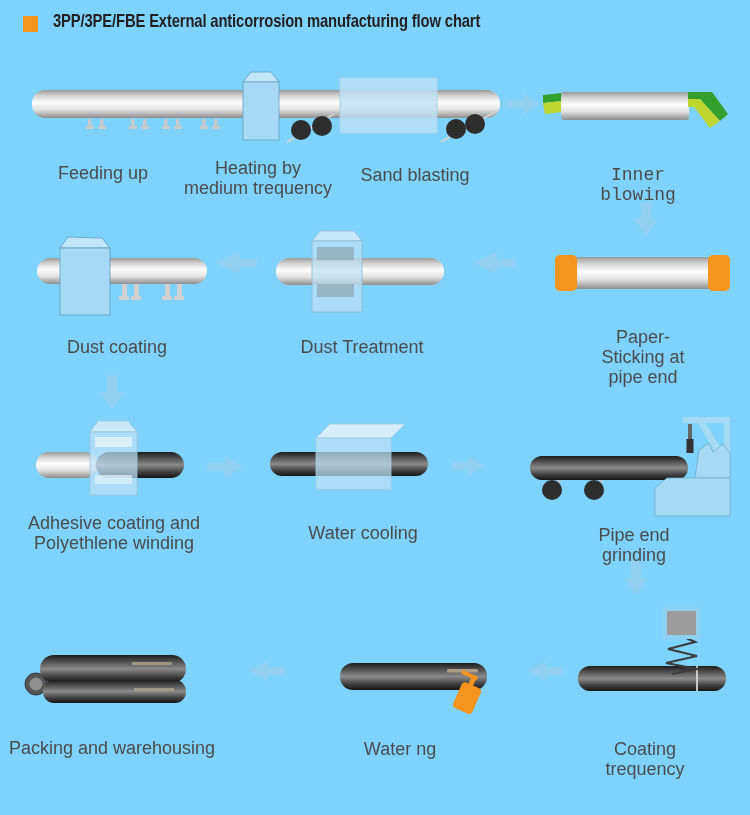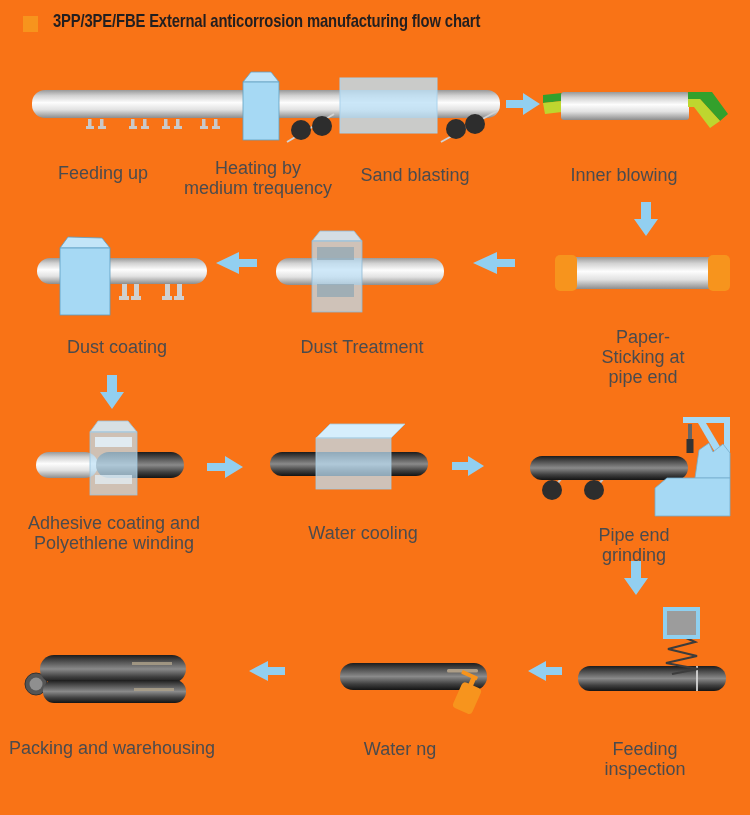--- a/index.html
+++ b/index.html
@@ -1,17 +1,17 @@
 <!DOCTYPE html>
 <html style="--accent: #F7941D; --arrow-blue: #92CFF0; --box-blue: #A6D9F4; --box-blue-light: #BEE1F6; --green-dark: #33A02C; --green-yellow: #BED62F; --label-text: #4B4B4D; --title-text: #231F20;"><head>
 <meta charset="utf-8">
 <style>
   html,body{margin:0;padding:0;background:#ffffff;}
   #canvas{
-    position:relative;width:750px;height:815px;background:#f97316;overflow:hidden;
+    position:relative;width:750px;height:815px;background:#7dd3fc;overflow:hidden;
     font-family:"Liberation Sans",sans-serif;
   }
   #header{position:absolute;left:0;top:0;width:750px;height:48px;}
   #title-bullet{position:absolute;left:23px;top:16px;width:15px;height:16px;background:var(--accent,#F7941D);}
   #page-title{
     position:absolute;left:53px;top:10px;margin:0;
     font-size:19px;font-weight:bold;color:var(--title-text,#231F20);
     letter-spacing:-0.2px;white-space:nowrap;
     transform:scaleX(.78);transform-origin:left center;
   }
@@ -199,26 +199,26 @@
       <rect x="43" y="680" width="143" height="23" rx="11" fill="url(#gDark)"></rect>
       <rect x="132" y="662" width="40" height="3" fill="#AFA28B" fill-opacity="0.8"></rect>
       <rect x="134" y="688" width="40" height="3" fill="#AFA28B" fill-opacity="0.8"></rect>
     </g>
   </svg>
 
   <div class="label" style="left:103px;top:163px;">Feeding up</div>
   <div class="label" style="left:258px;top:158px;">Heating by
 medium trequency</div>
   <div class="label" style="left:415px;top:165px;">Sand blasting</div>
-  <div class="label" style="left:624px;top:165px;">Inner blowing</div>
+  <div class="label" style="left:638px;top:165px;font-family:Liberation Mono, monospace;">Inner blowing</div>
   <div class="label" style="left:643px;top:327px;">Paper-Sticking at
 pipe end</div>
   <div class="label" style="left:362px;top:337px;">Dust Treatment</div>
   <div class="label" style="left:117px;top:337px;">Dust coating</div>
   <div class="label" style="left:114px;top:513px;">Adhesive coating and
 Polyethlene winding</div>
   <div class="label" style="left:363px;top:523px;">Water cooling</div>
   <div class="label" style="left:634px;top:525px;">Pipe end grinding</div>
-  <div class="label" style="left:645px;top:739px;">Feeding inspection</div>
+  <div class="label" style="left:645px;top:739px;">Coating trequency</div>
   <div class="label" style="left:400px;top:739px;">Water ng</div>
   <div class="label" style="left:112px;top:738px;">Packing and warehousing</div>
 
 </div>
 
 </body></html>

